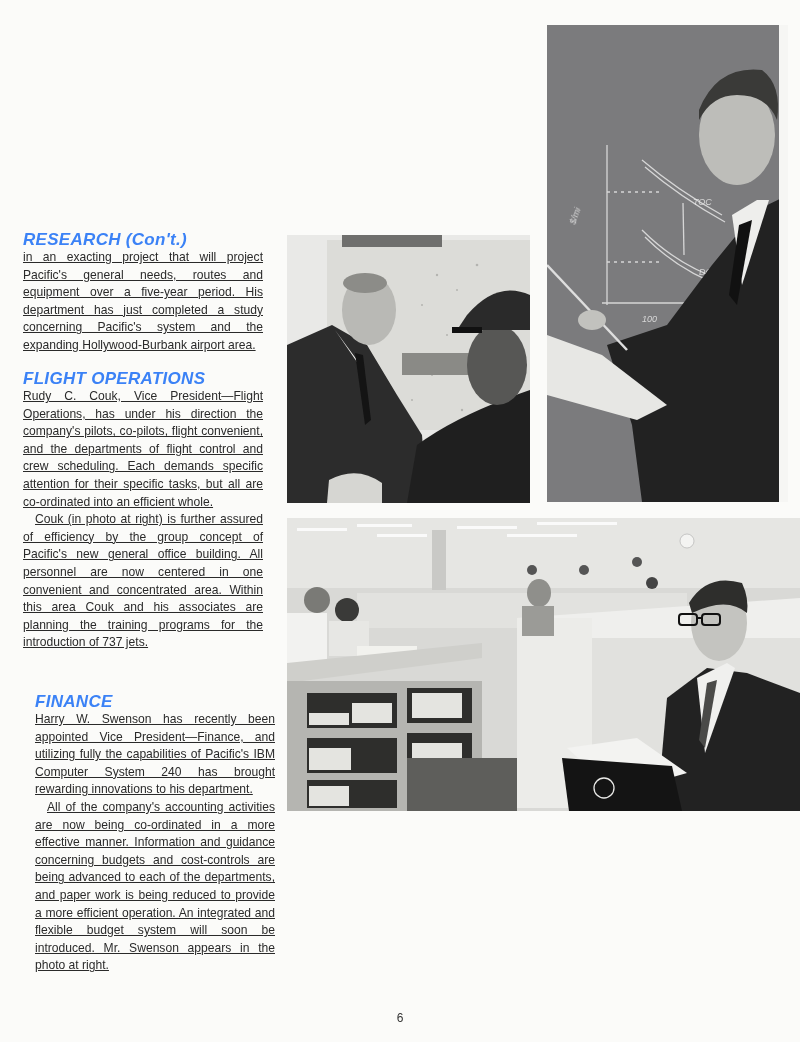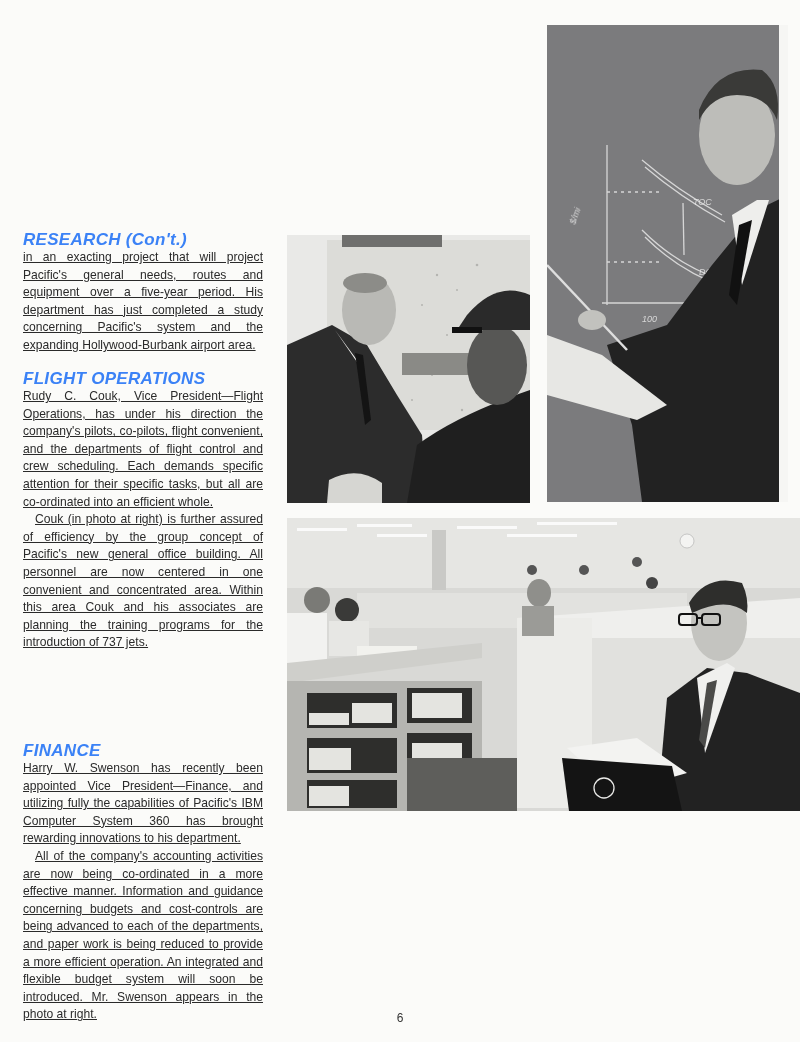--- a/index.html
+++ b/index.html
@@ -16,21 +16,21 @@
   }
   .col h2 {
     margin:0; font-size:17px; font-weight:bold; font-style:italic;
     letter-spacing:0.3px; color:#3b82f6; line-height:18px;
   }
   .col p { margin:0;text-decoration:underline; }
   .col p.indent { text-indent:12px; }
   #sec-research { top:231px; }
   #sec-flight { top:370px; }
   #sec-flight p.indent { margin-top:0; }
-  #sec-finance { top:742px; }
+  #sec-finance { top:693px;margin-left:12px; }
   .photo { position:absolute; overflow:hidden; background:#888; }
   .photo svg { display:block; width:100%; height:100%; }
   #photo-map { left:287px; top:235px; width:243px; height:268px; }
   #photo-board { left:547px; top:25px; width:241px; height:477px; }
   #photo-office { left:287px; top:518px; width:513px; height:293px; }
   #page-number {
     position:absolute; top:1011px; left:0; width:800px; text-align:center;
     font-size:12px; color:#333;
   }
 </style>
@@ -43,21 +43,21 @@
 </div>
 
 <div class="col" id="sec-flight">
   <h2>FLIGHT OPERATIONS</h2>
   <p>Rudy C. Couk, Vice President—Flight Operations, has under his direction the company's pilots, co-pilots, flight convenient, and the departments of flight control and crew scheduling. Each demands specific attention for their specific tasks, but all are co-ordinated into an efficient whole.</p>
   <p class="indent">Couk (in photo at right) is further assured of efficiency by the group concept of Pacific's new general office building. All personnel are now centered in one convenient and concentrated area. Within this area Couk and his associates are planning the training programs for the introduction of 737 jets.</p>
 </div>
 
 <div class="col" id="sec-finance">
   <h2>FINANCE</h2>
-  <p>Harry W. Swenson has recently been appointed Vice President—Finance, and utilizing fully the capabilities of Pacific's IBM Computer System 360 has brought rewarding innovations to his department.</p>
+  <p>Harry W. Swenson has recently been appointed Vice President—Finance, and utilizing fully the capabilities of Pacific's IBM Computer System 240 has brought rewarding innovations to his department.</p>
   <p class="indent">All of the company's accounting activities are now being co-ordinated in a more effective manner. Information and guidance concerning budgets and cost-controls are being advanced to each of the departments, and paper work is being reduced to provide a more efficient operation. An integrated and flexible budget system will soon be introduced. Mr. Swenson appears in the photo at right.</p>
 </div>
 
 <div class="photo" id="photo-map">
   <svg viewBox="0 0 243 268" preserveAspectRatio="none">
     <rect x="0" y="0" width="243" height="268" fill="#e9e9e7"></rect>
     <rect x="40" y="5" width="203" height="190" fill="#dcdcd8"></rect>
     <g fill="#9a9a96" opacity="0.6">
       <circle cx="150" cy="40" r="1.2"></circle>
         <circle cx="170" cy="55" r="1"></circle>

